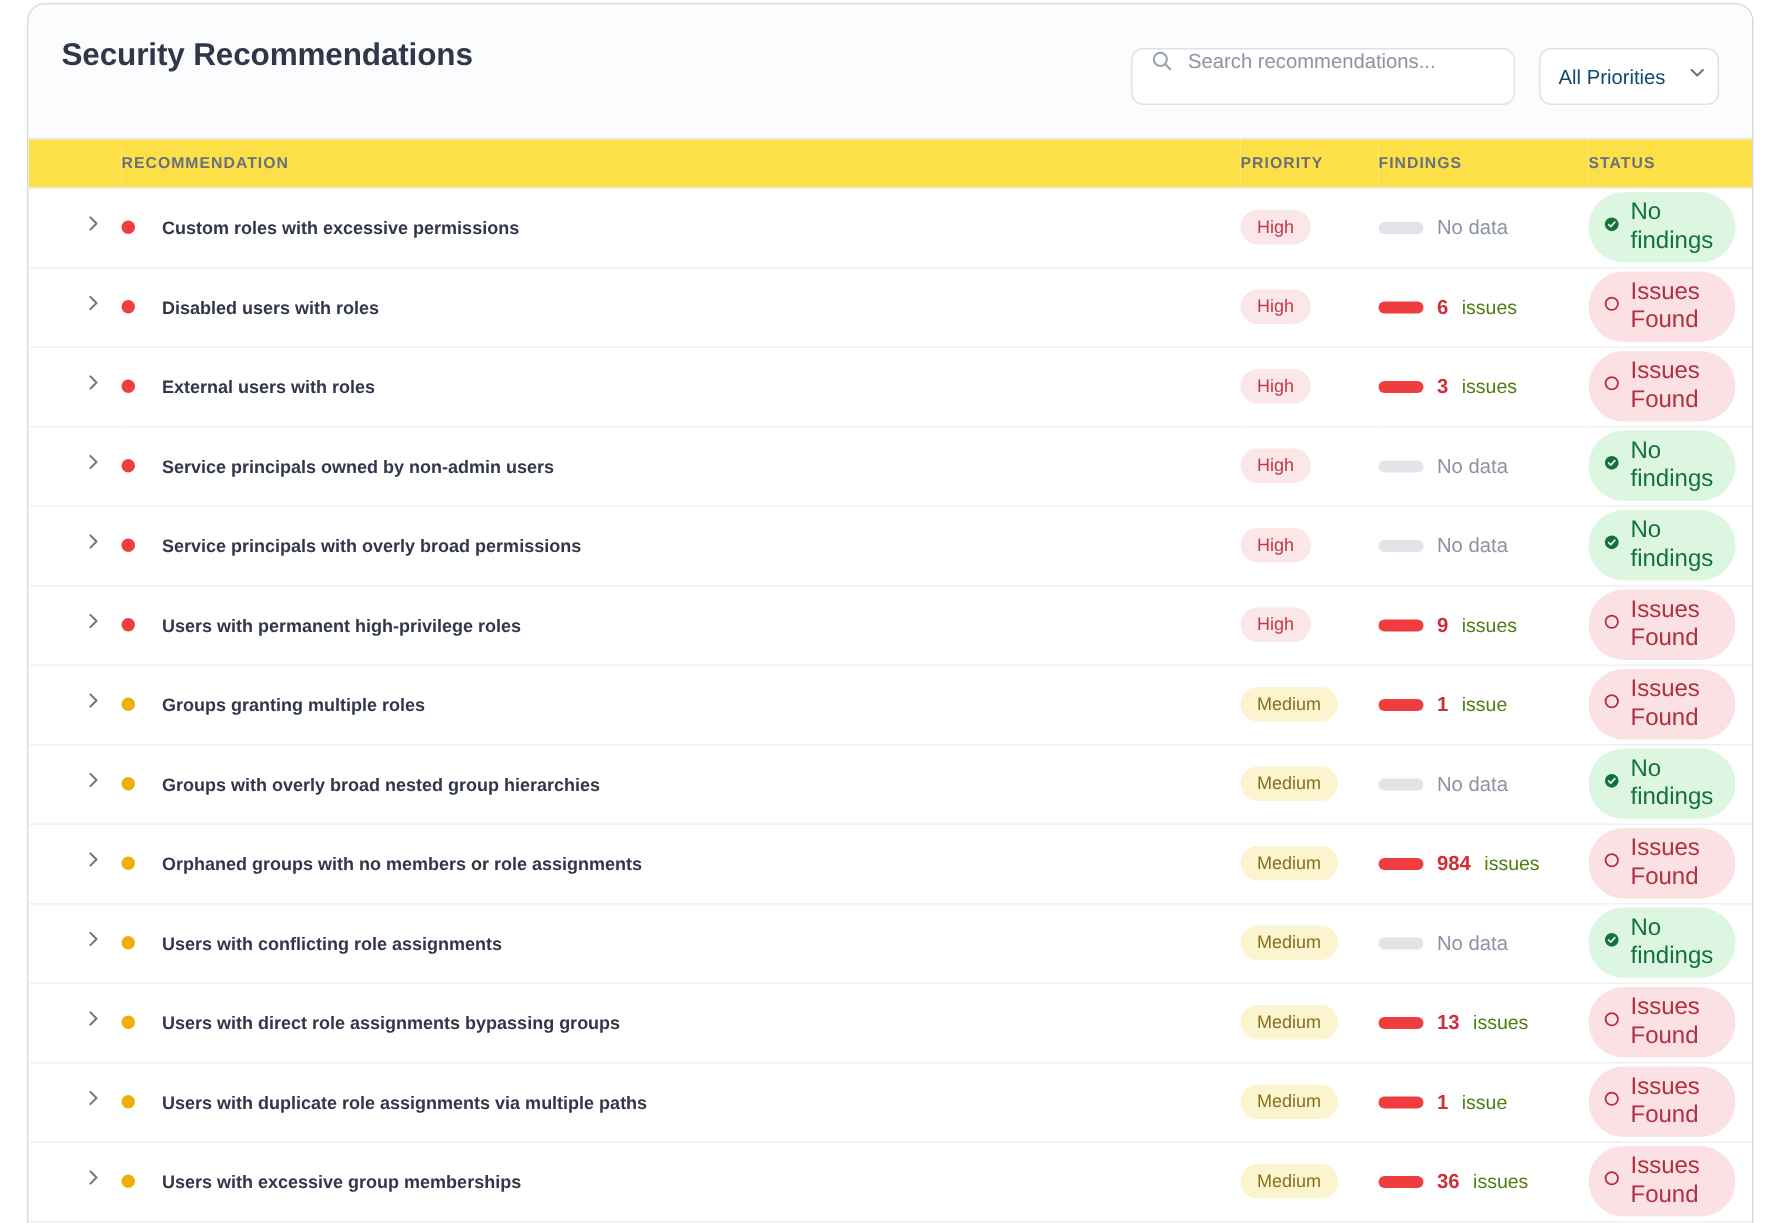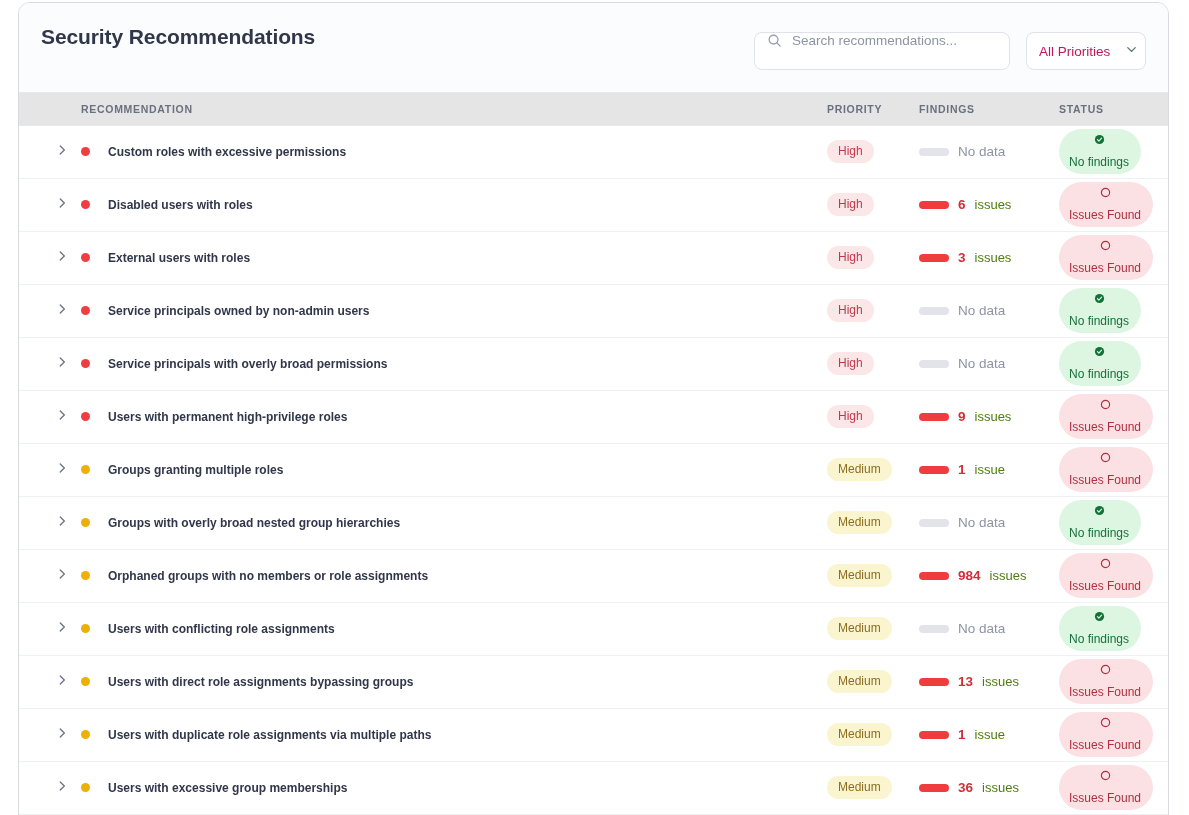--- a/index.html
+++ b/index.html
@@ -93,30 +93,30 @@
     height: 38px;
     padding: 0 12px;
     background: #ffffff;
     border: 1px solid #dfe2e8;
     border-radius: 8px;
     cursor: pointer;
   }
 
   .priority-filter-label {
     font-size: 13.5px;
-    color: #be185d;
+    color: #0c4a6e;
     white-space: nowrap;
   }
 
   .chevron-down-icon { flex: 0 0 auto; display: block; color: #6b7280; }
 
   
   table { width: 100%; border-collapse: collapse; table-layout: fixed; }
 
-  thead tr { background: #e5e5e5; height: 32px; }
+  thead tr { background: #fde047; height: 32px; }
 
   thead th {
     font-size: 10.5px;
     font-weight: bold;
     letter-spacing: 0.7px;
     color: #69707f;
     text-align: left;
     padding: 0;
     border-bottom: 1px solid #e6e8ec;
     vertical-align: middle;
@@ -181,24 +181,23 @@
   }
   .find-unit { font-size: 13px; color: #4d7c0f; }
   .find-nodata { font-size: 13.5px; color: #8c94a3; }
 
   .status-pill {
     display: inline-flex;
     align-items: center;
     gap: 7px;
     padding: 5px 12px 5px 10px;
     border-radius: 999px;
-    font-size: 12px;
+    font-size: 16px;
     line-height: 1.15;
     max-width: 98px;
-    flex-direction: column;
   }
   .status-ok     { background: #ddf6e1; color: #15713a; }
   .status-issues { background: #fbe1e3; color: #b03040; }
 
   .status-icon { flex: 0 0 auto; display: block; }
 
   .status-text { display: block; }
 </style>
 </head>
 <body>

